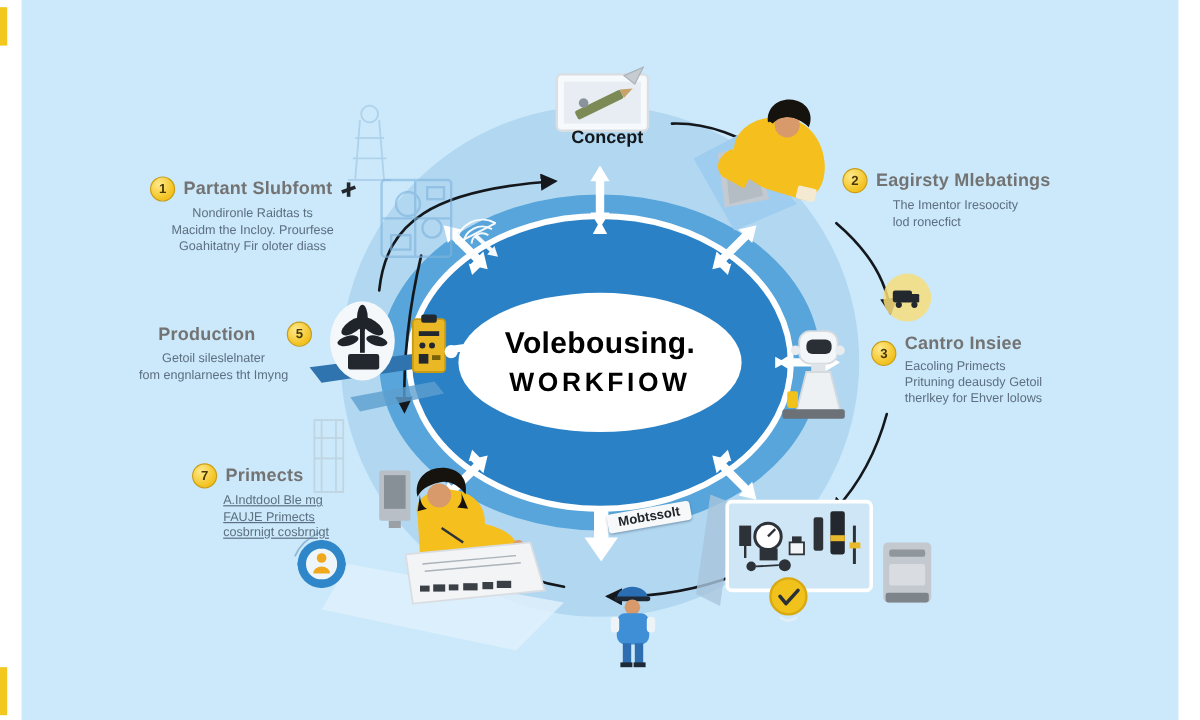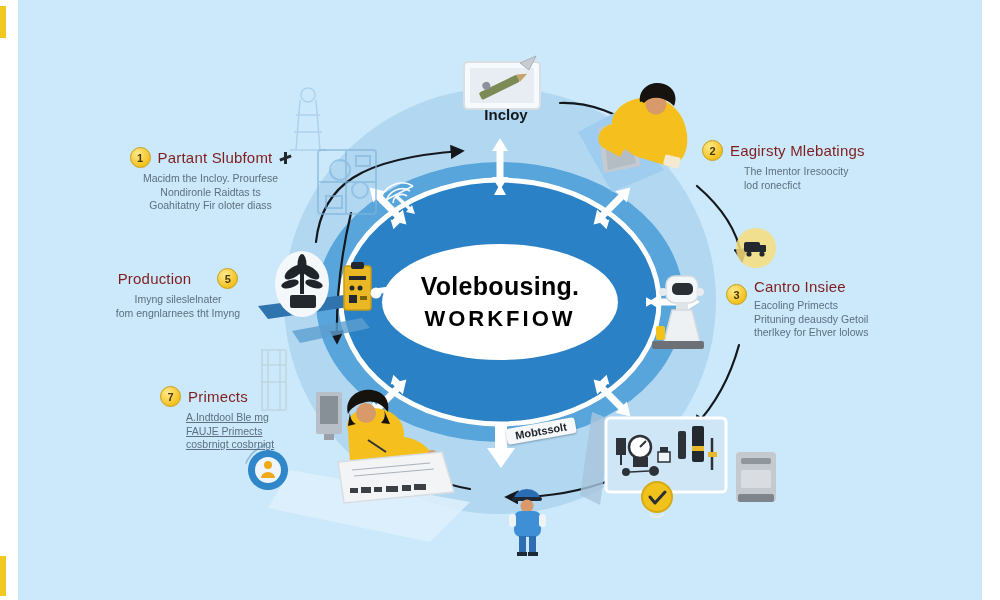--- a/index.html
+++ b/index.html
@@ -7,21 +7,21 @@
     width:1000px;height:600px;position:relative;overflow:hidden;
     background:#ffffff;font-family:"Liberation Sans",sans-serif;
     -webkit-font-smoothing:antialiased;
   }
   .canvas{position:absolute;left:18px;right:18px;top:0;bottom:0;background:#cbe9fa;}
   .layer{position:absolute;left:0;top:0;width:1000px;height:600px;}
   svg{display:block;}
   
   .item{position:absolute;color:#15181c;}
   .item .hrow{display:flex;align-items:center;gap:7px;}
-  .item h3{margin:0;font-size:15px;font-weight:400;letter-spacing:.2px;color:#7f1d1d;}
+  .item h3{margin:0;font-size:15px;font-weight:700;letter-spacing:.2px;color:#737373;}
   .badge{
     flex:0 0 auto;width:19px;height:19px;border-radius:50%;
     background:radial-gradient(circle at 35% 30%,#ffe98c,#f3c21f 70%);
     border:1.5px solid #c99d14;color:#4a3a00;font-size:11px;font-weight:800;
     display:flex;align-items:center;justify-content:center;
   }
   .desc{font-size:10.5px;line-height:13.5px;color:#5d6f80;margin-top:4px;}
   .desc span{display:block;}
   .center-text{position:absolute;left:385px;top:272px;width:230px;text-align:center;color:#000000;}
   .center-text .t1{font-size:25px;font-weight:800;letter-spacing:.3px;}
@@ -35,21 +35,21 @@
   }
   
   #item-1{left:108px;top:147px;width:205px;text-align:center;}
   #item-1 .hrow{justify-content:center;}
   #item-2{left:702px;top:140px;width:190px;}
   #item-2 .hrow{align-items:center;}
   #item-3{left:726px;top:278px;width:170px;}
   #item-3 .hrow{align-items:flex-start;}
   #item-3 .badge{margin-top:6px;}
   #item-5{left:96px;top:268px;width:164px;text-align:center;}
-  #item-5 .hrow{justify-content:center;gap:26px;}
+  #item-5 .hrow{justify-content:flex-end;gap:26px;}
   #item-7{left:160px;top:386px;width:150px;}
   #item-7 .desc{margin-left:26px;text-decoration:underline;}
   .tool-glyph{display:inline-block;width:12px;height:12px;position:relative;}
   .tool-glyph i{position:absolute;left:5px;top:0;width:3px;height:12px;background:#23282d;display:block;}
   .tool-glyph i:last-child{transform:rotate(70deg);}
 </style>
 </head>
 <body>
 
 <div class="canvas"></div>
@@ -295,41 +295,41 @@
     <circle cx="268" cy="470" r="13" fill="#eef6fc"></circle>
     <circle cx="268" cy="465" r="4" fill="#f0a81c"></circle>
     <path d="M261 478 a7 6 0 0 1 14 0 z" fill="#f0a81c"></path>
     <line x1="255" y1="470" x2="248" y2="470" stroke="#2f86c8" stroke-width="3"></line>
     <line x1="288" y1="470" x2="281" y2="470" stroke="#2f86c8" stroke-width="3"></line>
     <line x1="268" y1="457" x2="268" y2="450" stroke="#2f86c8" stroke-width="3"></line>
     <line x1="268" y1="490" x2="268" y2="483" stroke="#2f86c8" stroke-width="3"></line>
   </g>
 </svg>
 
-<div class="concept-label">Incloy</div>
+<div class="concept-label">Concept</div>
 
 <div class="center-text">
   <div class="t1">Volebousing.</div>
   <div class="t2">WORKFIOW</div>
 </div>
 
 <div class="ribbon">Mobtssolt</div>
 
 <div class="item" id="item-1">
   <div class="hrow">
     <span class="badge">1</span>
     <h3>Partant Slubfomt</h3>
     <span class="tool-glyph">
         <i></i>
         <i></i>
       </span>
   </div>
   <div class="desc">
+    <span>Nondironle Raidtas ts</span>
     <span>Macidm the Incloy. Prourfese</span>
-    <span>Nondironle Raidtas ts</span>
     <span>Goahitatny Fir oloter diass</span>
   </div>
 </div>
 
 <div class="item" id="item-2">
   <div class="hrow">
     <span class="badge">2</span>
     <h3>Eagirsty Mlebatings</h3>
   </div>
   <div class="desc" style="margin-left:42px;">
@@ -351,21 +351,21 @@
     </div>
   </div>
 </div>
 
 <div class="item" id="item-5">
   <div class="hrow">
     <h3>Production</h3>
     <span class="badge">5</span>
   </div>
   <div class="desc">
-    <span>Imyng sileslelnater</span>
+    <span>Getoil sileslelnater</span>
     <span>fom engnlarnees tht Imyng</span>
   </div>
 </div>
 
 <div class="item" id="item-7">
   <div class="hrow">
     <span class="badge">7</span>
     <h3>Primects</h3>
   </div>
   <div class="desc">

